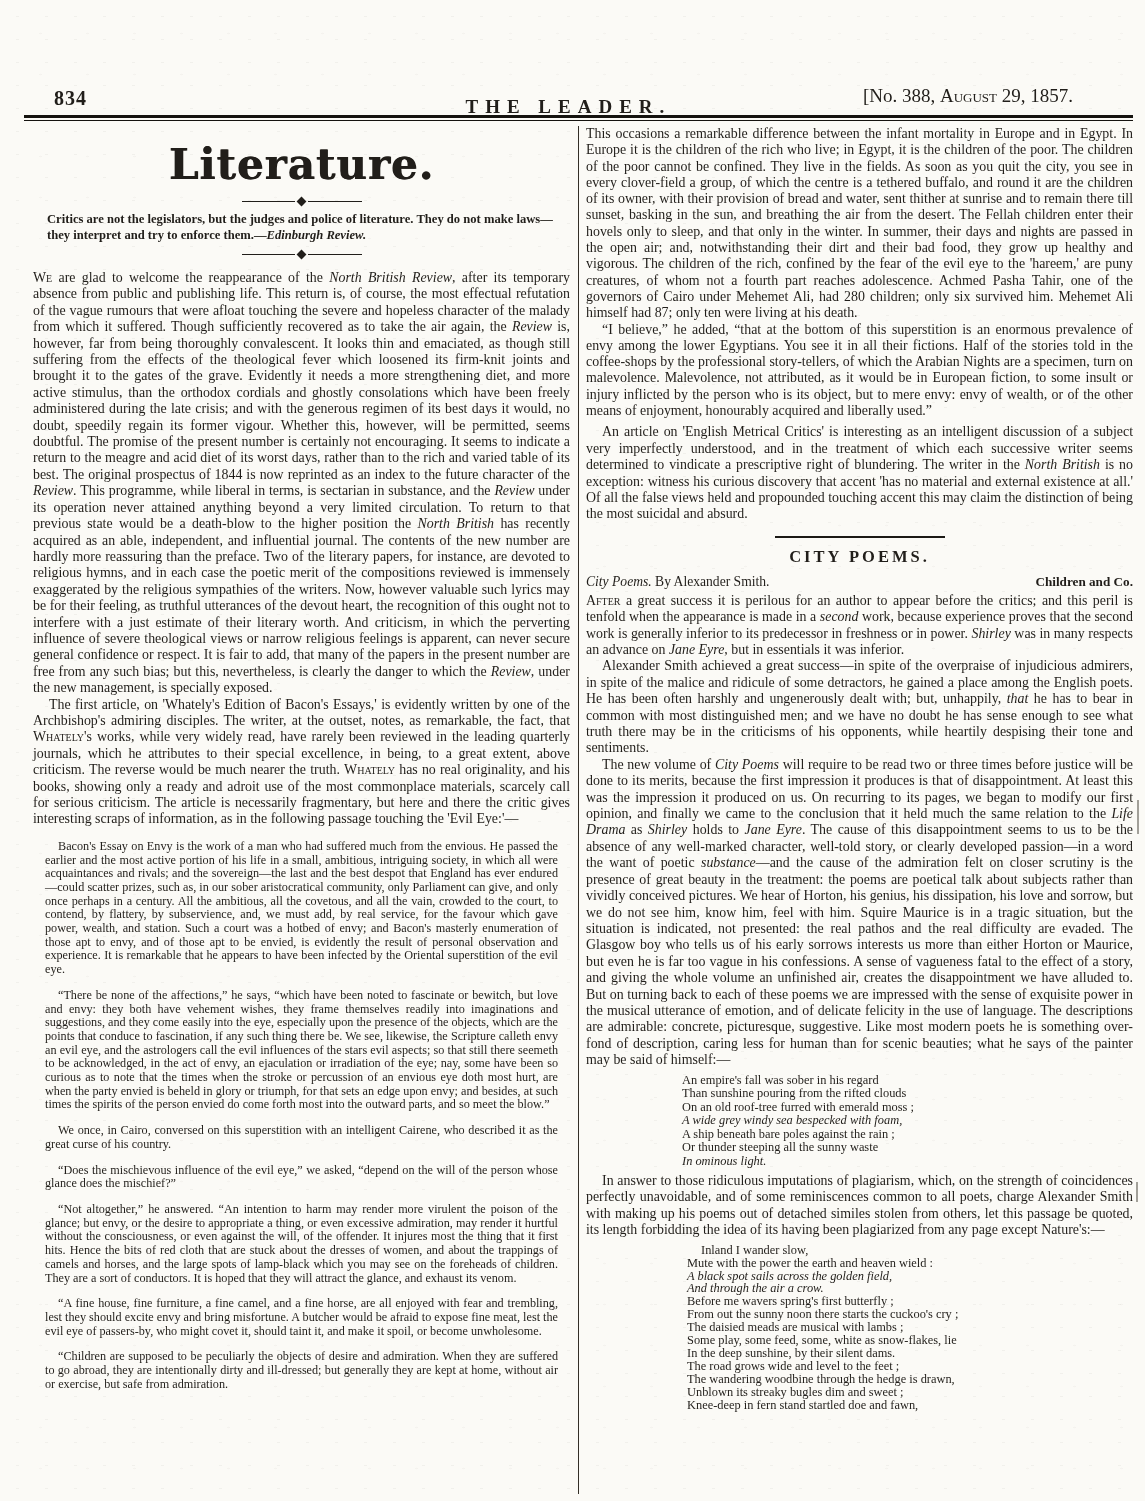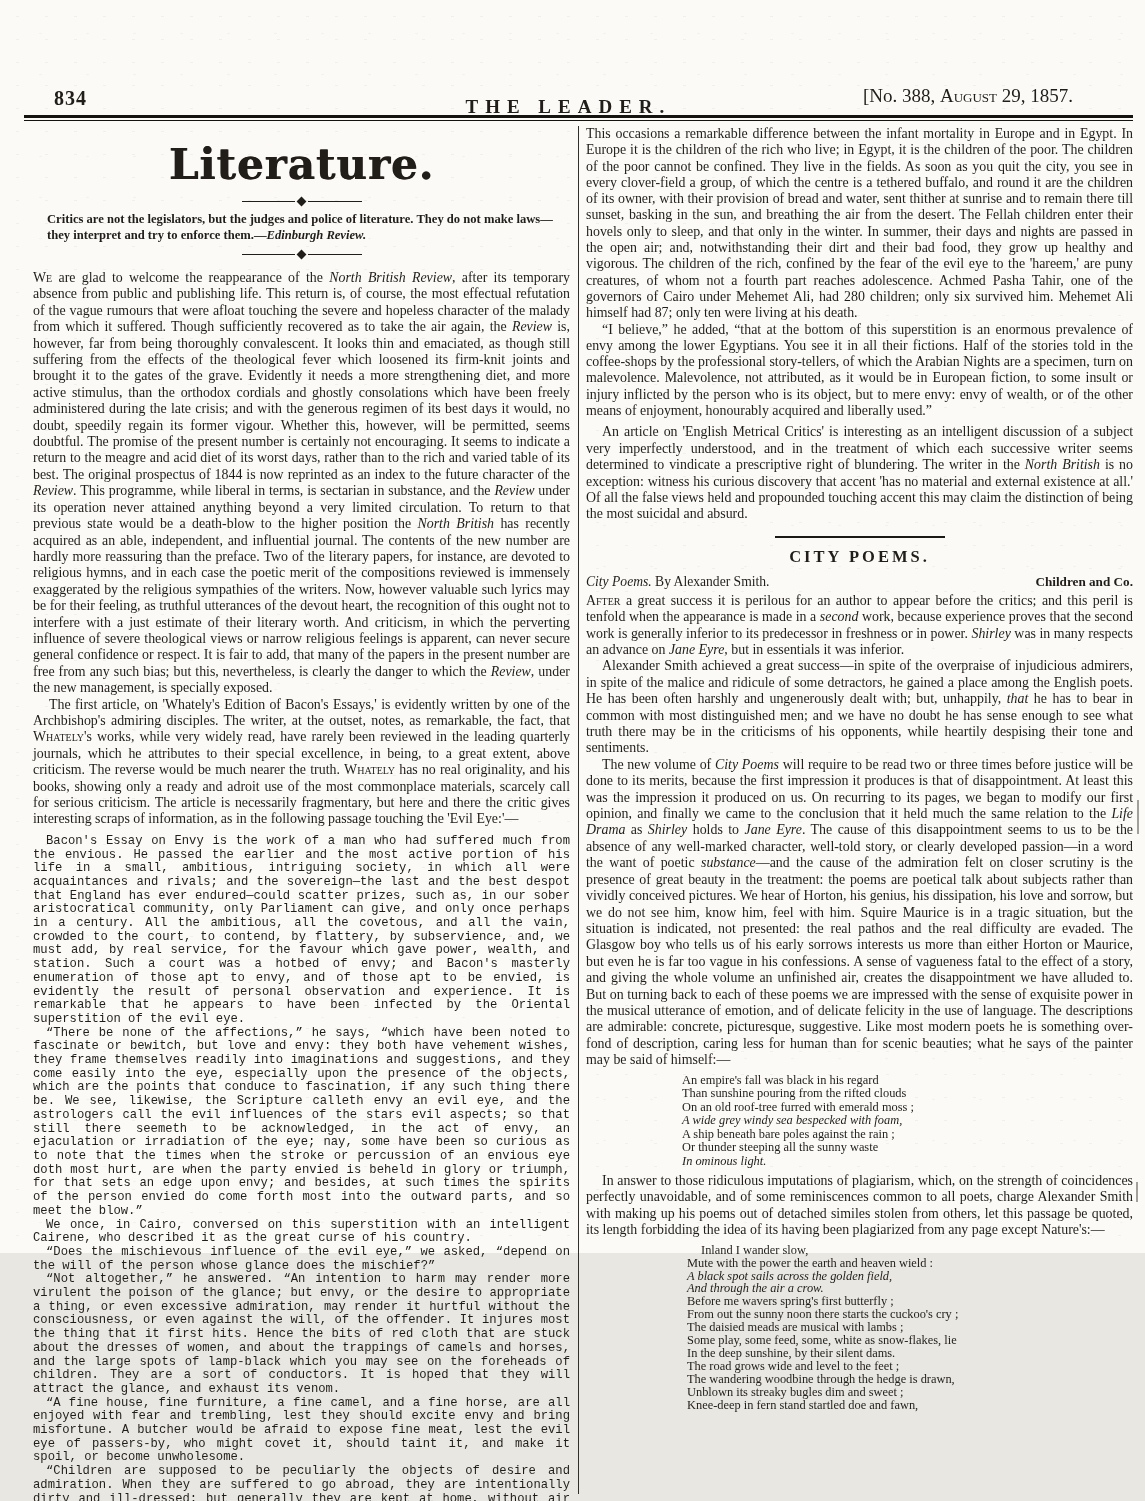--- a/index.html
+++ b/index.html
@@ -1,21 +1,21 @@
 <!DOCTYPE html>
 <html lang="en"><head>
 <meta charset="utf-8">
 <style>
   html,body{margin:0;padding:0;}
   body{
     width:1145px;height:1501px;overflow:hidden;
     background:#e9e7e1;
   }
   .page{
-    position:relative;width:1145px;height:1253px;
+    position:relative;width:1145px;height:1501px;
     background:#fbfaf6;
     background-image:
       radial-gradient(rgba(60,55,48,0.05) 1px, transparent 1.2px),
       radial-gradient(rgba(60,55,48,0.035) 1px, transparent 1.2px);
     background-size:29px 23px, 47px 41px;
     background-position:3px 5px, 17px 13px;
     font-family:"Liberation Serif","DejaVu Serif",serif;
     color:#211e1a;
   }
   .sc{font-variant:small-caps;}
@@ -42,21 +42,21 @@
   .ornament{display:flex;align-items:center;justify-content:center;width:120px;margin:8px auto 7px;}
   .orn-line{flex:1;height:1px;background:#211e1a;}
   .orn-diamond{width:7px;height:7px;background:#211e1a;transform:rotate(45deg);margin:0 3px;flex:none;}
   .epigraph{margin:2px 14px 2px;font-size:12.6px;line-height:15.5px;font-weight:bold;}
   .epigraph i{font-weight:bold;}
   
   .body-p{margin:0;text-align:justify;font-size:13.9px;line-height:16.4px;text-indent:16px;}
   .no-indent{text-indent:0;}
   .first-body{margin-top:12px;}
   .quote-block{margin-top:7px;}
-  .quote-p{margin:0;text-align:justify;font-size:12.2px;line-height:13.7px;text-indent:13px;font-family:Liberation Mono, monospace;}
+  .quote-p{margin:12px;text-align:justify;font-size:12.2px;line-height:13.7px;text-indent:13px;}
   
   .cont-p{margin:0;text-align:justify;font-size:13.9px;line-height:16.3px;}
   .cont-p.indented{text-indent:16px;}
   .gap-top{margin-top:5px;}
   .article-rule{width:170px;height:2px;background:#1b1915;margin:13px auto 9px;}
   .cp-heading{margin:0;text-align:center;font-size:16.5px;font-weight:bold;letter-spacing:3px;}
   .byline-row{display:flex;justify-content:space-between;align-items:baseline;font-size:13.6px;margin:7px 0 3px;}
   .publisher{font-weight:bold;font-size:13.2px;}
   
   .poem{margin:5px 0 5px 96px;font-size:12.4px;line-height:13.5px;}
@@ -132,21 +132,21 @@
       <div class="byline-row">
         <span class="byline"><i>City Poems.</i>   By Alexander Smith.</span>
         <span class="publisher">Children and Co.</span>
       </div>
 
       <p class="body-p no-indent"><span class="sc">After</span> a great success it is perilous for an author to appear before the critics; and this peril is tenfold when the appearance is made in a <i>second</i> work, because experience proves that the second work is generally inferior to its predecessor in freshness or in power.   <i>Shirley</i> was in many respects an advance on <i>Jane Eyre</i>, but in essentials it was inferior.</p>
       <p class="body-p">Alexander Smith achieved a great success—in spite of the overpraise of injudicious admirers, in spite of the malice and ridicule of some detractors, he gained a place among the English poets.  He has been often harshly and ungenerously dealt with; but, unhappily, <i>that</i> he has to bear in common with most distinguished men; and we have no doubt he has sense enough to see what truth there may be in the criticisms of his opponents, while heartily despising their tone and sentiments.</p>
       <p class="body-p">The new volume of <i>City Poems</i> will require to be read two or three times before justice will be done to its merits, because the first impression it produces is that of disappointment.  At least this was the impression it produced on us.  On recurring to its pages, we began to modify our first opinion, and finally we came to the conclusion that it held much the same relation to the <i>Life Drama</i> as <i>Shirley</i> holds to <i>Jane Eyre</i>.  The cause of this disappointment seems to us to be the absence of any well-marked character, well-told story, or clearly developed passion—in a word the want of poetic <i>substance</i>—and the cause of the admiration felt on closer scrutiny is the presence of great beauty in the treatment:  the poems are poetical talk about subjects rather than vividly conceived pictures.  We hear of Horton, his genius, his dissipation, his love and sorrow, but we do not see him, know him, feel with him.  Squire Maurice is in a tragic situation, but the situation is indicated, not presented:  the real pathos and the real difficulty are evaded.  The Glasgow boy who tells us of his early sorrows interests us more than either Horton or Maurice, but even he is far too vague in his confessions.  A sense of vagueness fatal to the effect of a story, and giving the whole volume an unfinished air, creates the disappointment we have alluded to.  But on turning back to each of these poems we are impressed with the sense of exquisite power in the musical utterance of emotion, and of delicate felicity in the use of language.  The descriptions are admirable: concrete, picturesque, suggestive.  Like most modern poets he is something over-fond of description, caring less for human than for scenic beauties; what he says of the painter may be said of himself:—</p>
 
       <div class="poem">
-          <div class="pline">An empire's fall was black in his regard</div>
+          <div class="pline">An empire's fall was sober in his regard</div>
           <div class="pline">Than sunshine pouring from the rifted clouds</div>
           <div class="pline">On an old roof-tree furred with emerald moss ;</div>
           <div class="pline"><i>A wide grey windy sea bespecked with foam,</i></div>
           <div class="pline">A ship beneath bare poles against the rain ;</div>
           <div class="pline">Or thunder steeping all the sunny waste</div>
           <div class="pline"><i>In ominous light.</i></div>
         </div>
 
       <p class="body-p">In answer to those ridiculous imputations of plagiarism, which, on the strength of coincidences perfectly unavoidable, and of some reminiscences common to all poets, charge Alexander Smith with making up his poems out of detached similes stolen from others, let this passage be quoted, its length forbidding the idea of its having been plagiarized from any page except Nature's:—</p>
 

